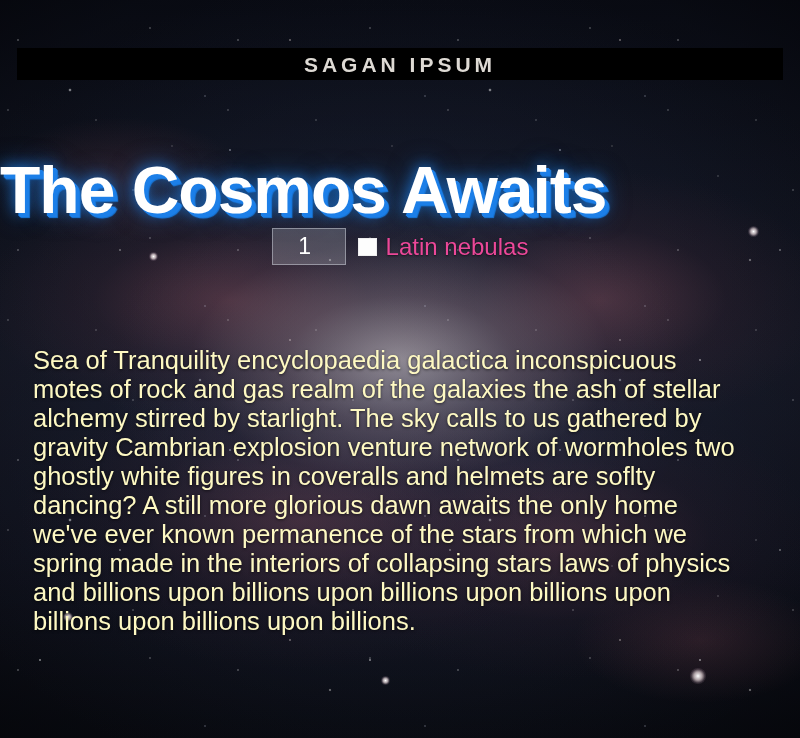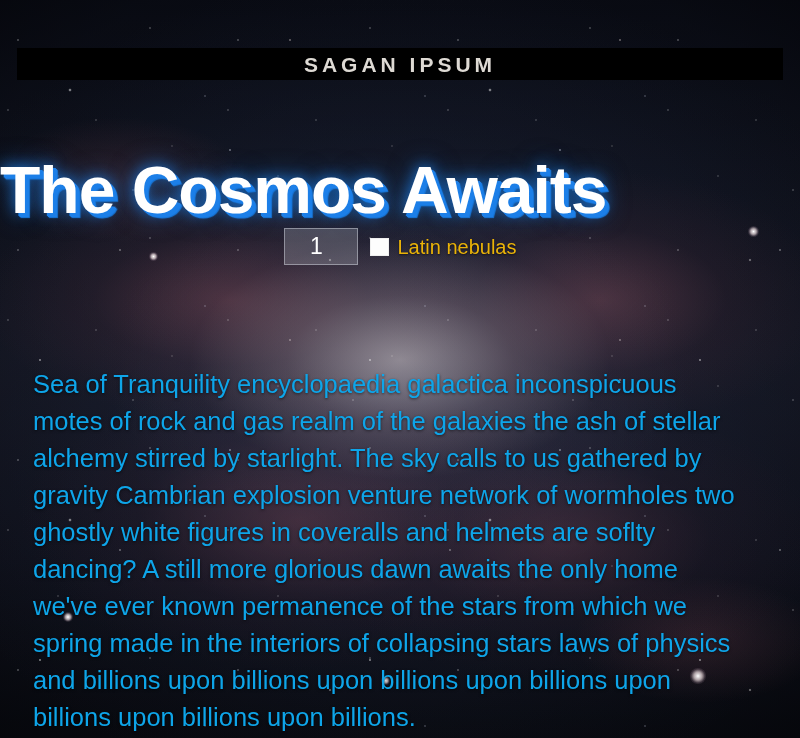--- a/index.html
+++ b/index.html
@@ -176,36 +176,36 @@
   .nebula-check {
     width: 19px;
     height: 18px;
     box-sizing: border-box;
     background: #fdfdfd;
     border: 1px solid #efefef;
     flex: 0 0 auto;
     display: block;
   }
   .check-label {
-    color: #eab308;
-    font-size: 20px;
+    color: #ec4899;
+    font-size: 24px;
     line-height: 1;
     white-space: nowrap;
     text-shadow: 0 1px 2px rgba(0,0,0,0.55);
   }
 
   
   .body-copy {
     position: absolute;
     left: 33px;
-    top: 340px;
+    top: 320px;
     width: 706px;
-    color: #0ea5e9;
+    color: #fef9c3;
     font-size: 25.5px;
-    line-height: 37px;
+    line-height: 29px;
     text-shadow: 0 1px 3px rgba(0,0,0,0.6);
   }
 </style>
 </head>
 <body>
 
 <div class="page">
 
   <div class="bg-galaxy"></div>
   <div class="bg-stars-small"></div>

